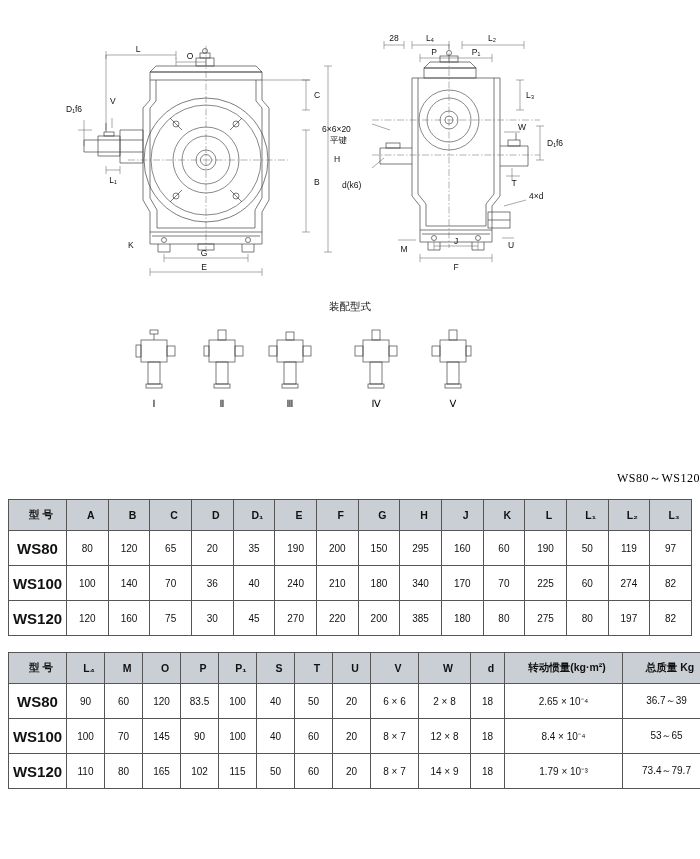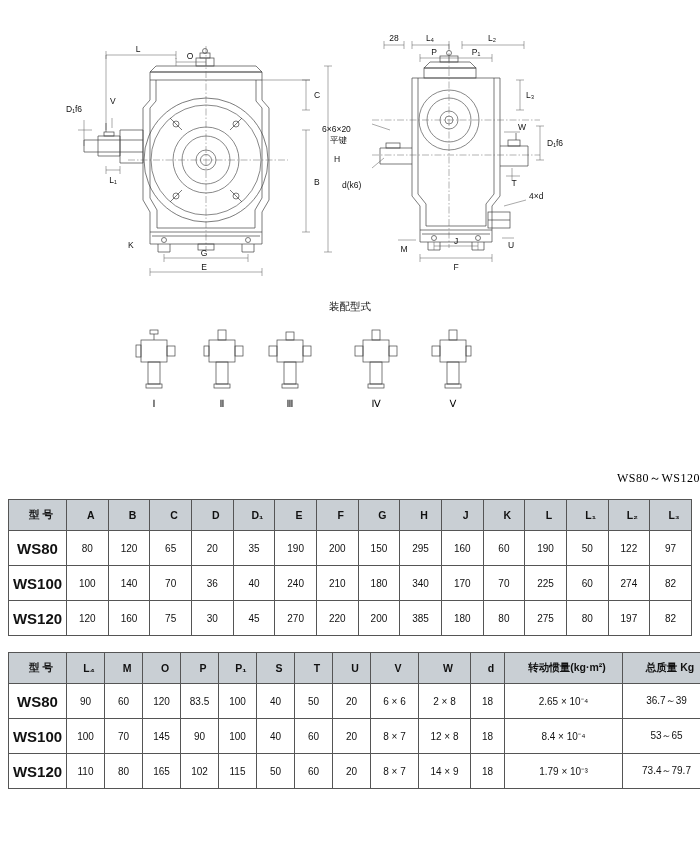--- a/index.html
+++ b/index.html
@@ -412,21 +412,21 @@
           <td>20</td>
           <td>35</td>
           <td>190</td>
           <td>200</td>
           <td>150</td>
           <td>295</td>
           <td>160</td>
           <td>60</td>
           <td>190</td>
           <td>50</td>
-          <td>122</td>
+          <td>119</td>
           <td>97</td>
         </tr>
         <tr>
           <td class="model">WS100</td>
           <td>100</td>
           <td>140</td>
           <td>70</td>
           <td>36</td>
           <td>40</td>
           <td>240</td>

